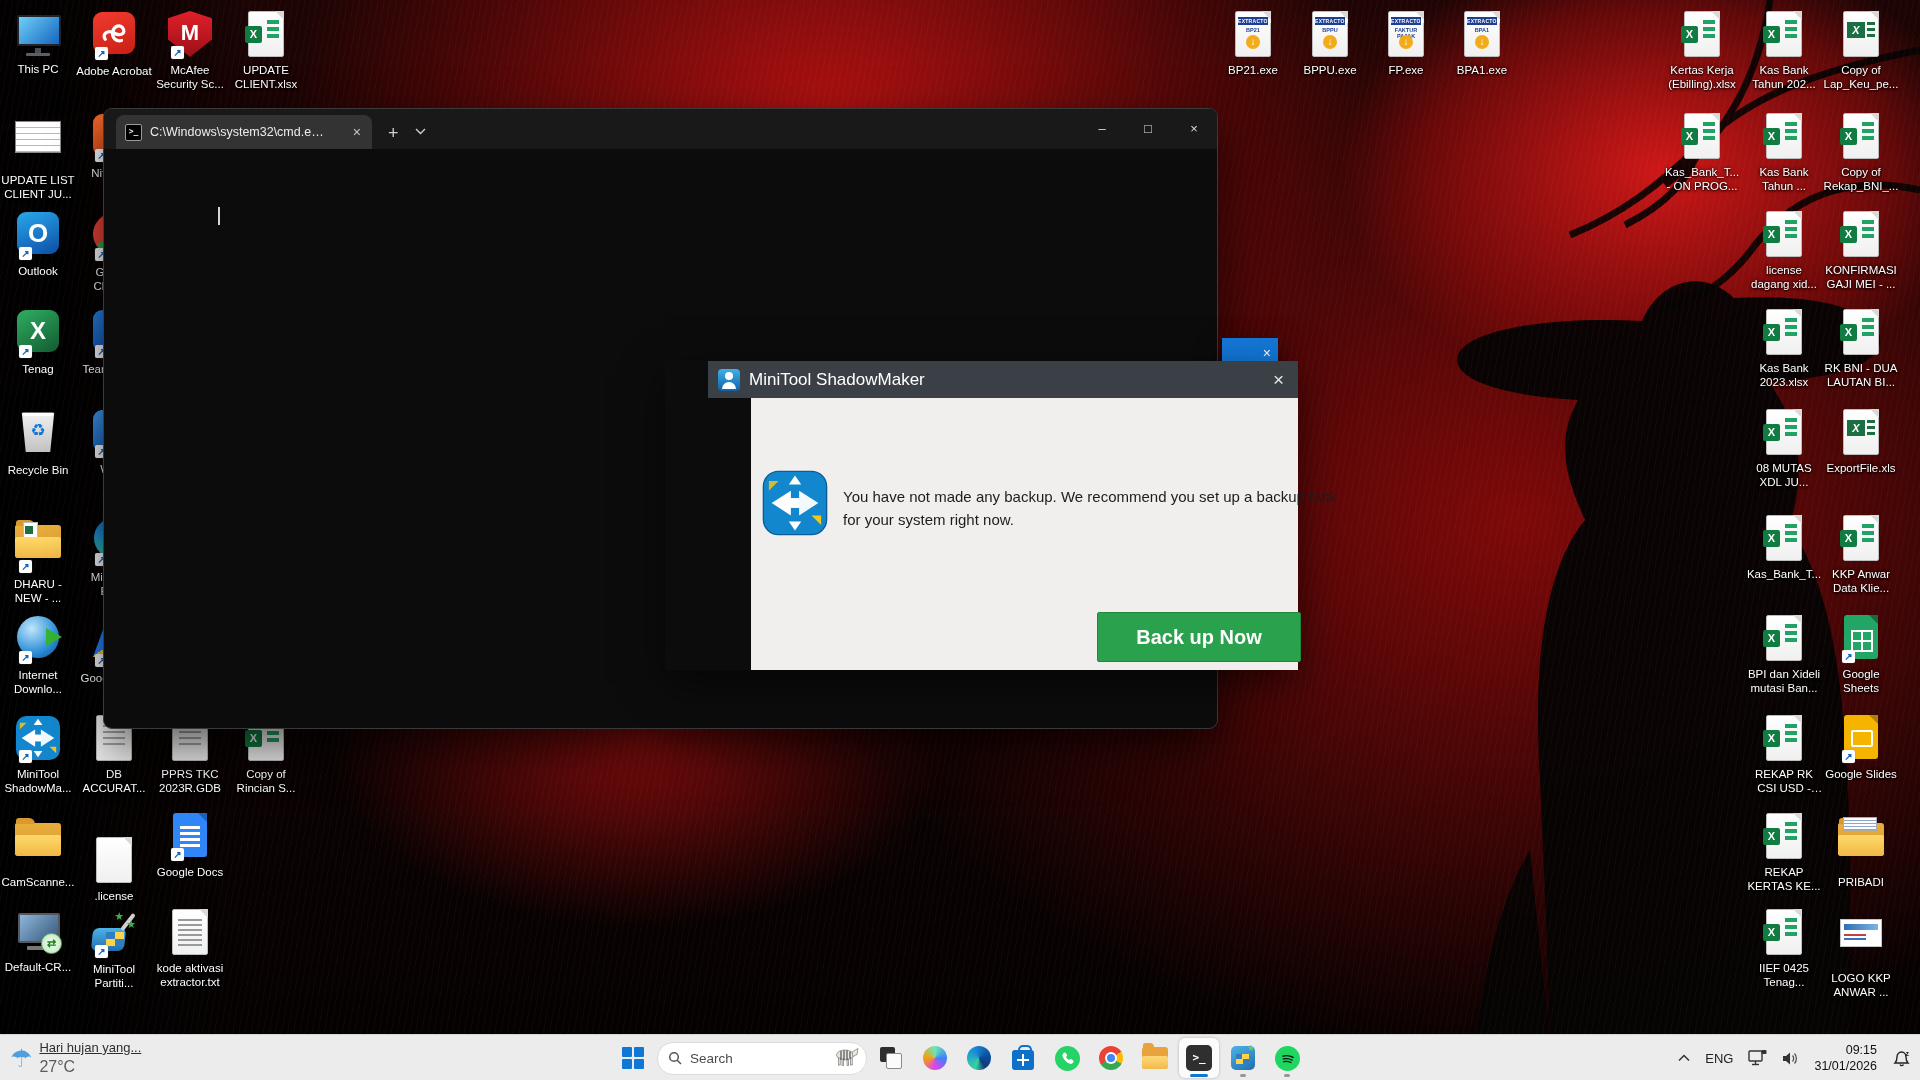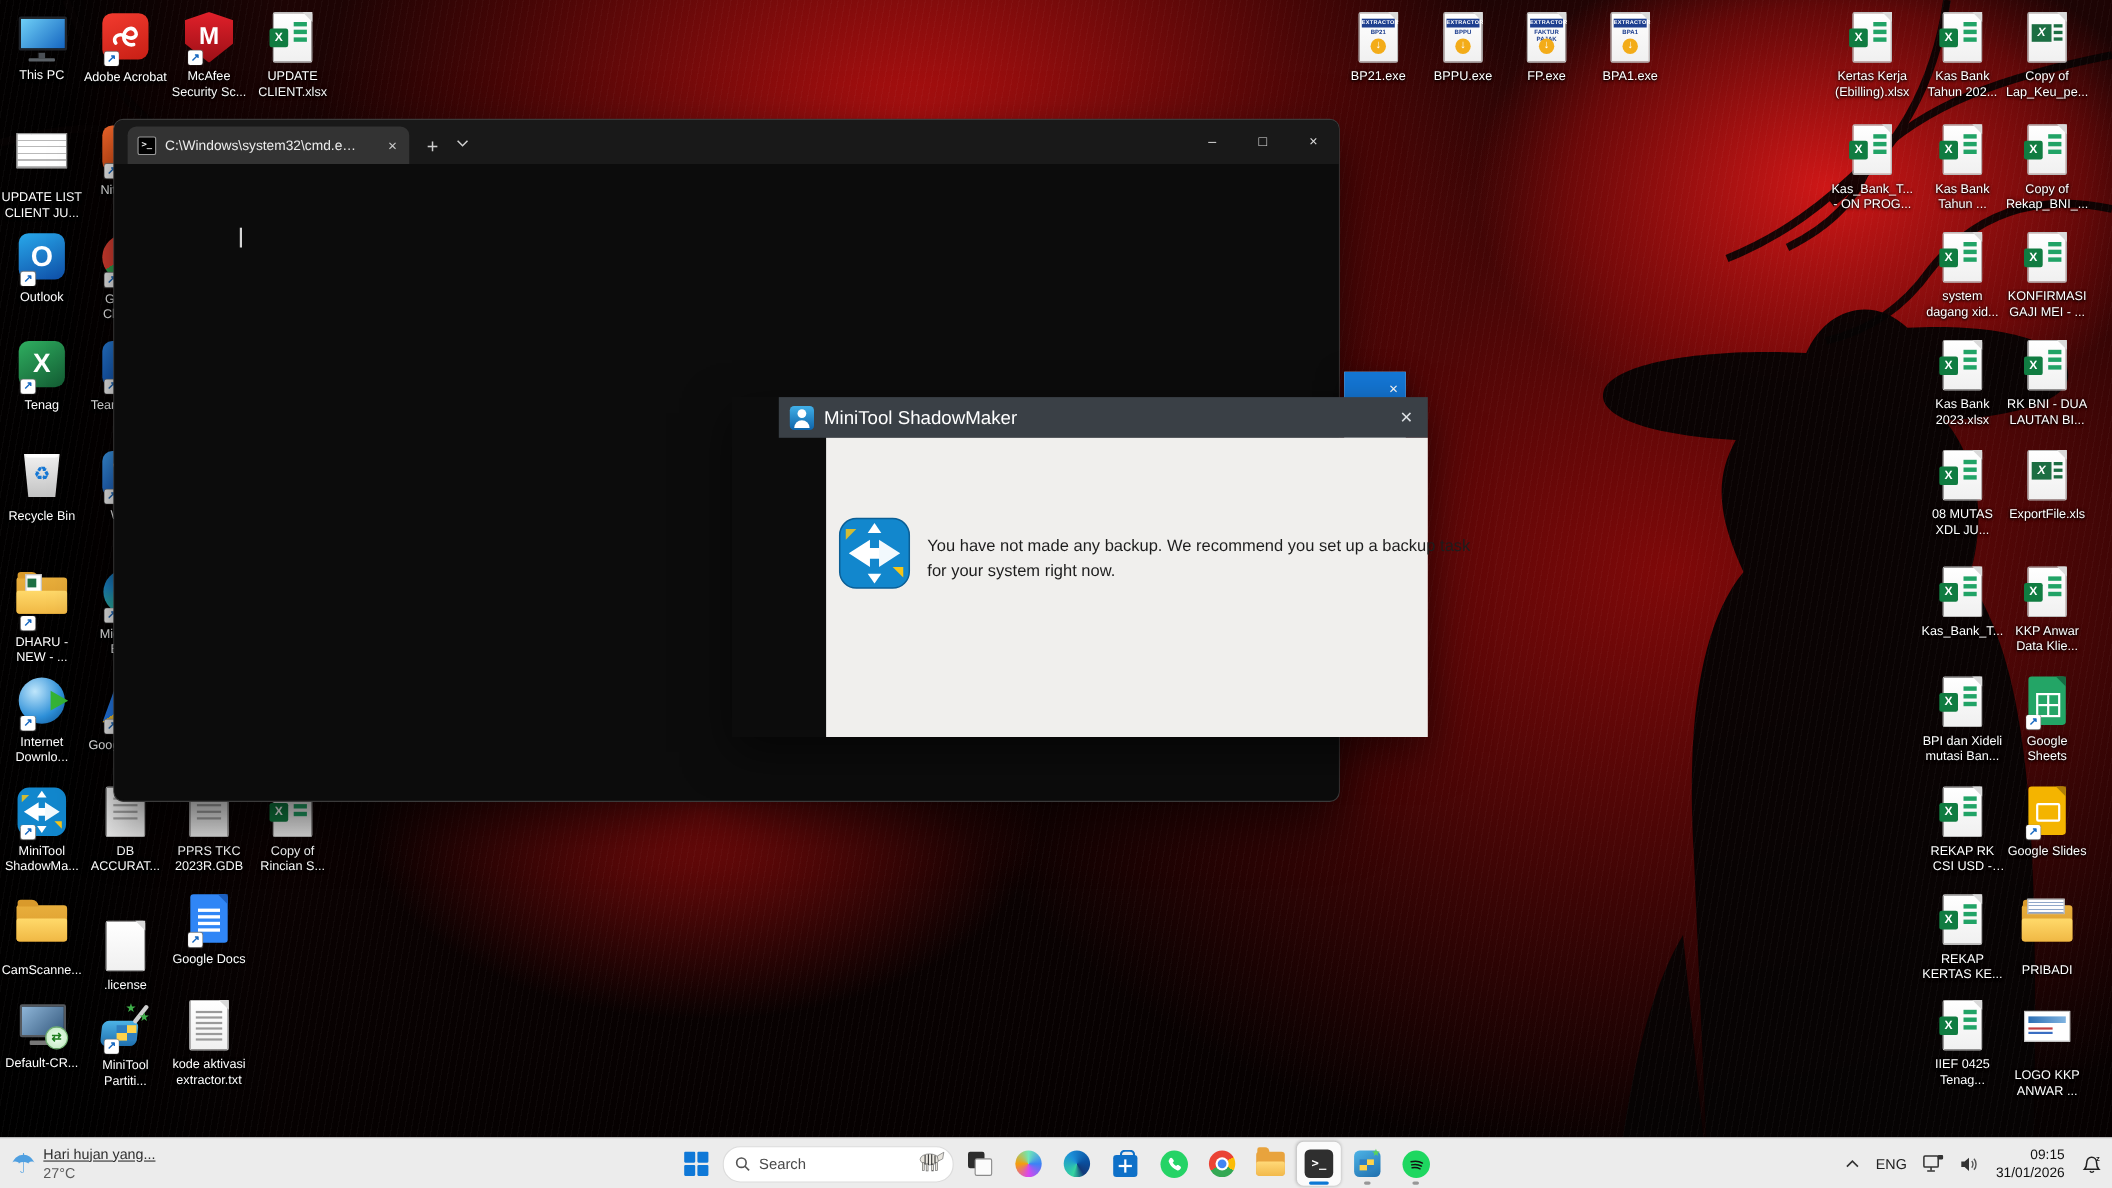--- a/index.html
+++ b/index.html
@@ -162,21 +162,21 @@
   .dbody p{position:absolute;left:92px;top:88px;width:496px;margin:0;font-size:15px;line-height:1.5;color:#1d1d1d;}
   .smkbig{position:absolute;left:11px;top:72px;}
   .backup{position:absolute;left:346px;top:214px;width:204px;height:50px;background:#2aa14d;
     border:1px solid #1f8a3e;border-radius:2px;color:#fff;font:600 20px "Liberation Sans",sans-serif;cursor:pointer;}
   
   #tbar{position:absolute;left:0;top:1034px;width:1920px;height:46px;z-index:10;
     background:#ececec;border-top:1px solid #d6d6d6;}
   .weather{position:absolute;left:10px;top:4px;display:flex;align-items:center;gap:7px;height:38px;}
   .wico{font-size:25px;color:#4f9fe0;line-height:1;}
   .wt1{font-size:13px;color:#2e2e2e;line-height:1.3;text-decoration:underline;}
-  .wt2{font-size:13px;color:#5c5c5c;line-height:1.2;}
+  .wt2{font-size:16px;color:#5c5c5c;line-height:1.2;}
   #tcenter{position:absolute;left:50%;top:3px;transform:translateX(-50%);display:flex;align-items:center;gap:4px;}
   .tb-cell{width:40px;height:40px;border-radius:6px;display:flex;align-items:center;justify-content:center;position:relative;}
   .tb-cell.active{background:#fbfbfb;box-shadow:0 0 3px rgba(0,0,0,.25);}
   .ind-bar{position:absolute;bottom:1px;left:50%;transform:translateX(-50%);width:18px;height:3px;border-radius:2px;background:#0c78d4;}
   .ind-dot{position:absolute;bottom:1px;left:50%;transform:translateX(-50%);width:6px;height:3px;border-radius:2px;background:#979797;}
   .tb-start{display:grid;grid-template-columns:10px 10px;grid-template-rows:10px 10px;gap:2px;}
   .tb-start i{background:#0f78d7;border-radius:1px;}
   .spill{width:188px;height:31px;background:#fff;border:1px solid #dcdcdc;border-radius:16px;
     display:flex;align-items:center;gap:8px;padding:0 10px;position:relative;}
   .spill .stxt{font-size:13.5px;color:#4a4a4a;}
@@ -613,21 +613,21 @@
         <span class="pg">
           <i class="pfold"></i>
           <b class="xb">X</b>
           <span class="xl">
             <i></i>
             <i></i>
             <i></i>
           </span>
         </span>
       </div>
-      <div class="lbl">system dagang xid...</div>
+      <div class="lbl">license dagang xid...</div>
     </div>
     <div class="dcell" style="left:1823px;top:210px">
       <div class="dimg">
         <span class="pg">
           <i class="pfold"></i>
           <b class="xb">X</b>
           <span class="xl">
             <i></i>
             <i></i>
             <i></i>
@@ -853,20 +853,21 @@
         <rect x="1" y="1" width="46" height="46" rx="11" fill="none" stroke="#0b5f96" stroke-width="1"></rect>
         <path d="M21 15 L7 24 L21 33 L21 27.5 L27 27.5 L27 20.5 L21 20.5 Z" fill="#fff"></path>
         <path d="M27 15 L41 24 L27 33 L27 27.5 L21 27.5 L21 20.5 L27 20.5 Z" fill="#fff" opacity=".95"></path>
         <path d="M24 4 L28.5 10.5 L19.5 10.5 Z" fill="#fff"></path>
         <path d="M24 44 L28.5 37.5 L19.5 37.5 Z" fill="#fff"></path>
         <path d="M36 33 L43 33 L43 40 Z" fill="#f5c518"></path>
         <path d="M12 8 L5 8 L5 15 Z" fill="#f5c518" opacity=".85"></path>
       </svg>
     </span>
     <p>You have not made any backup. We recommend you set up a backup task for your system right now.</p>
+    <button class="backup">Back up Now</button>
   </div>
 </div>
 
 <div id="tbar">
   <div class="weather">
     <span class="wico">☂</span>
     <span>
       <div class="wt1">Hari hujan yang...</div>
       <div class="wt2">27°C</div>
     </span>

